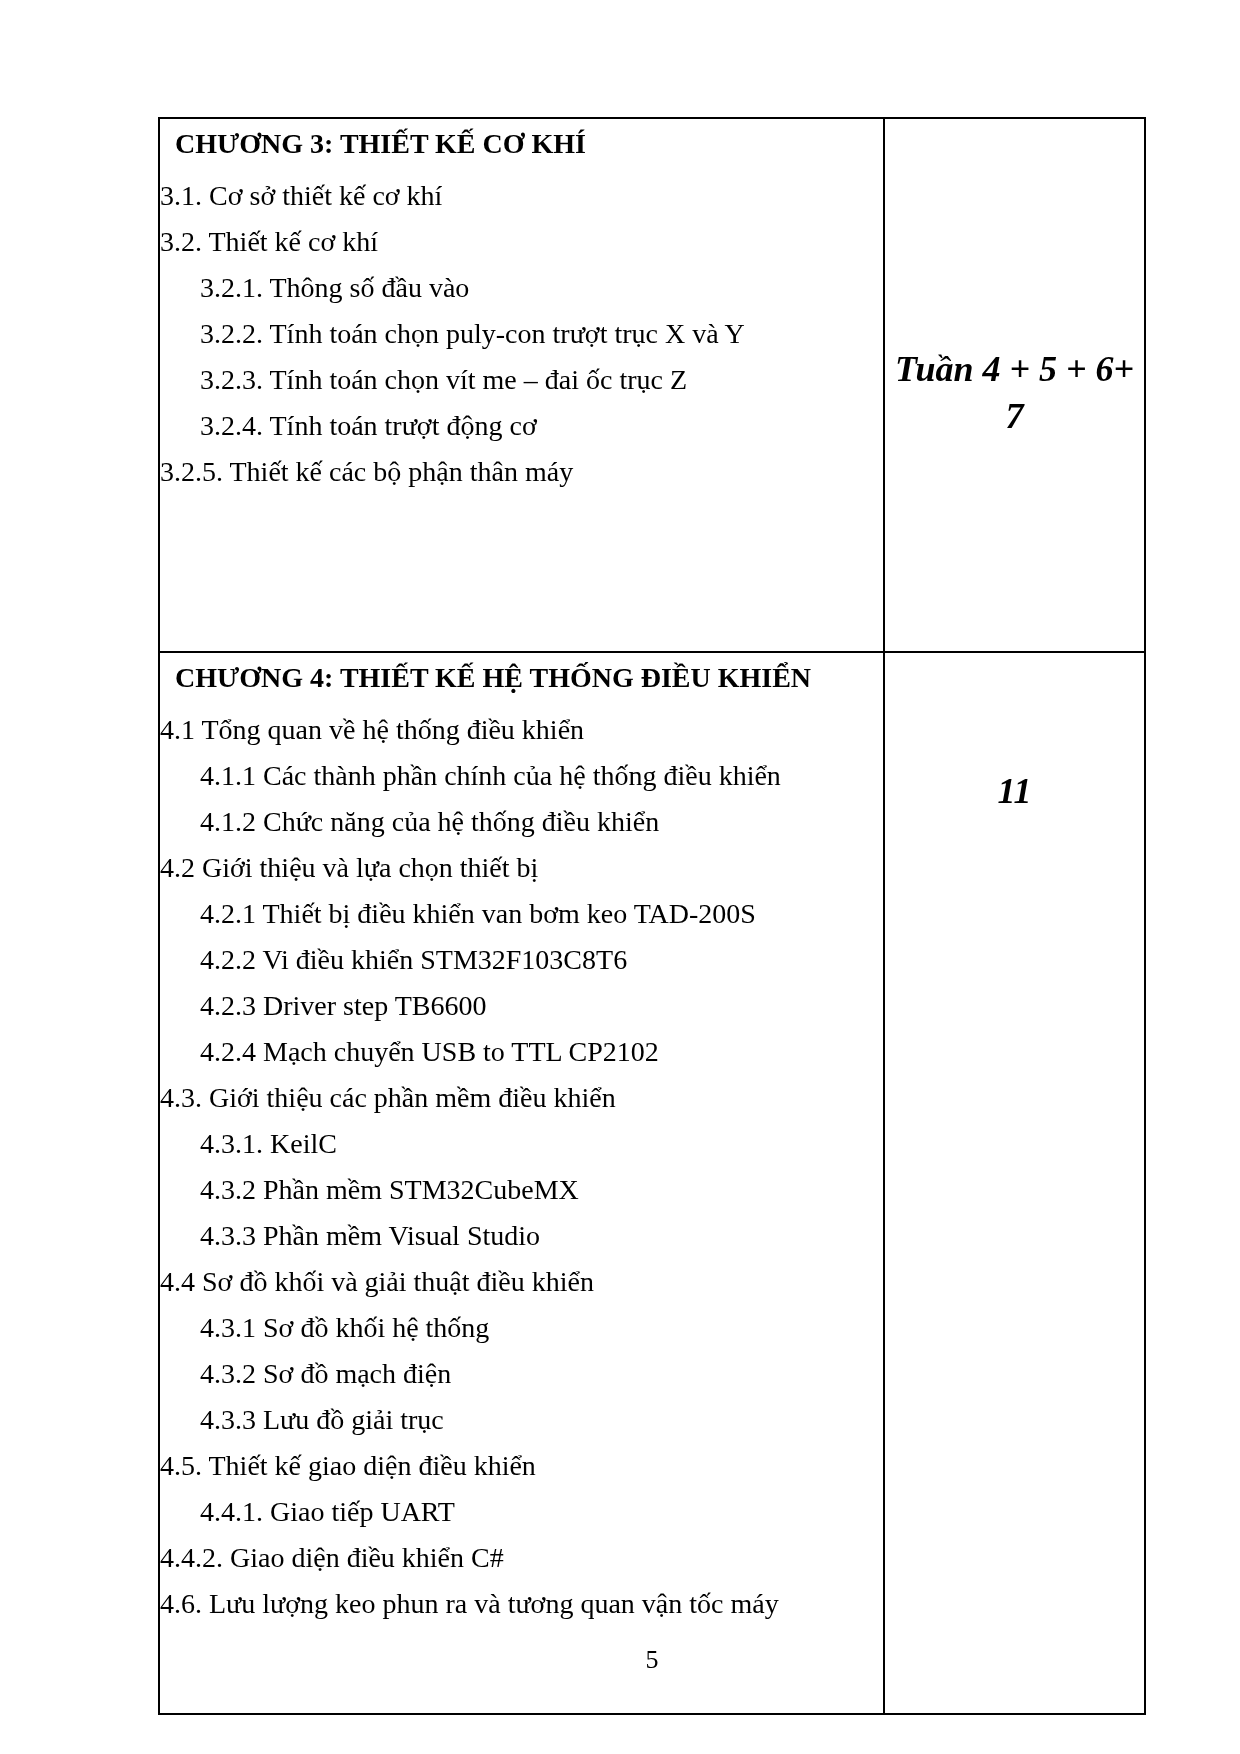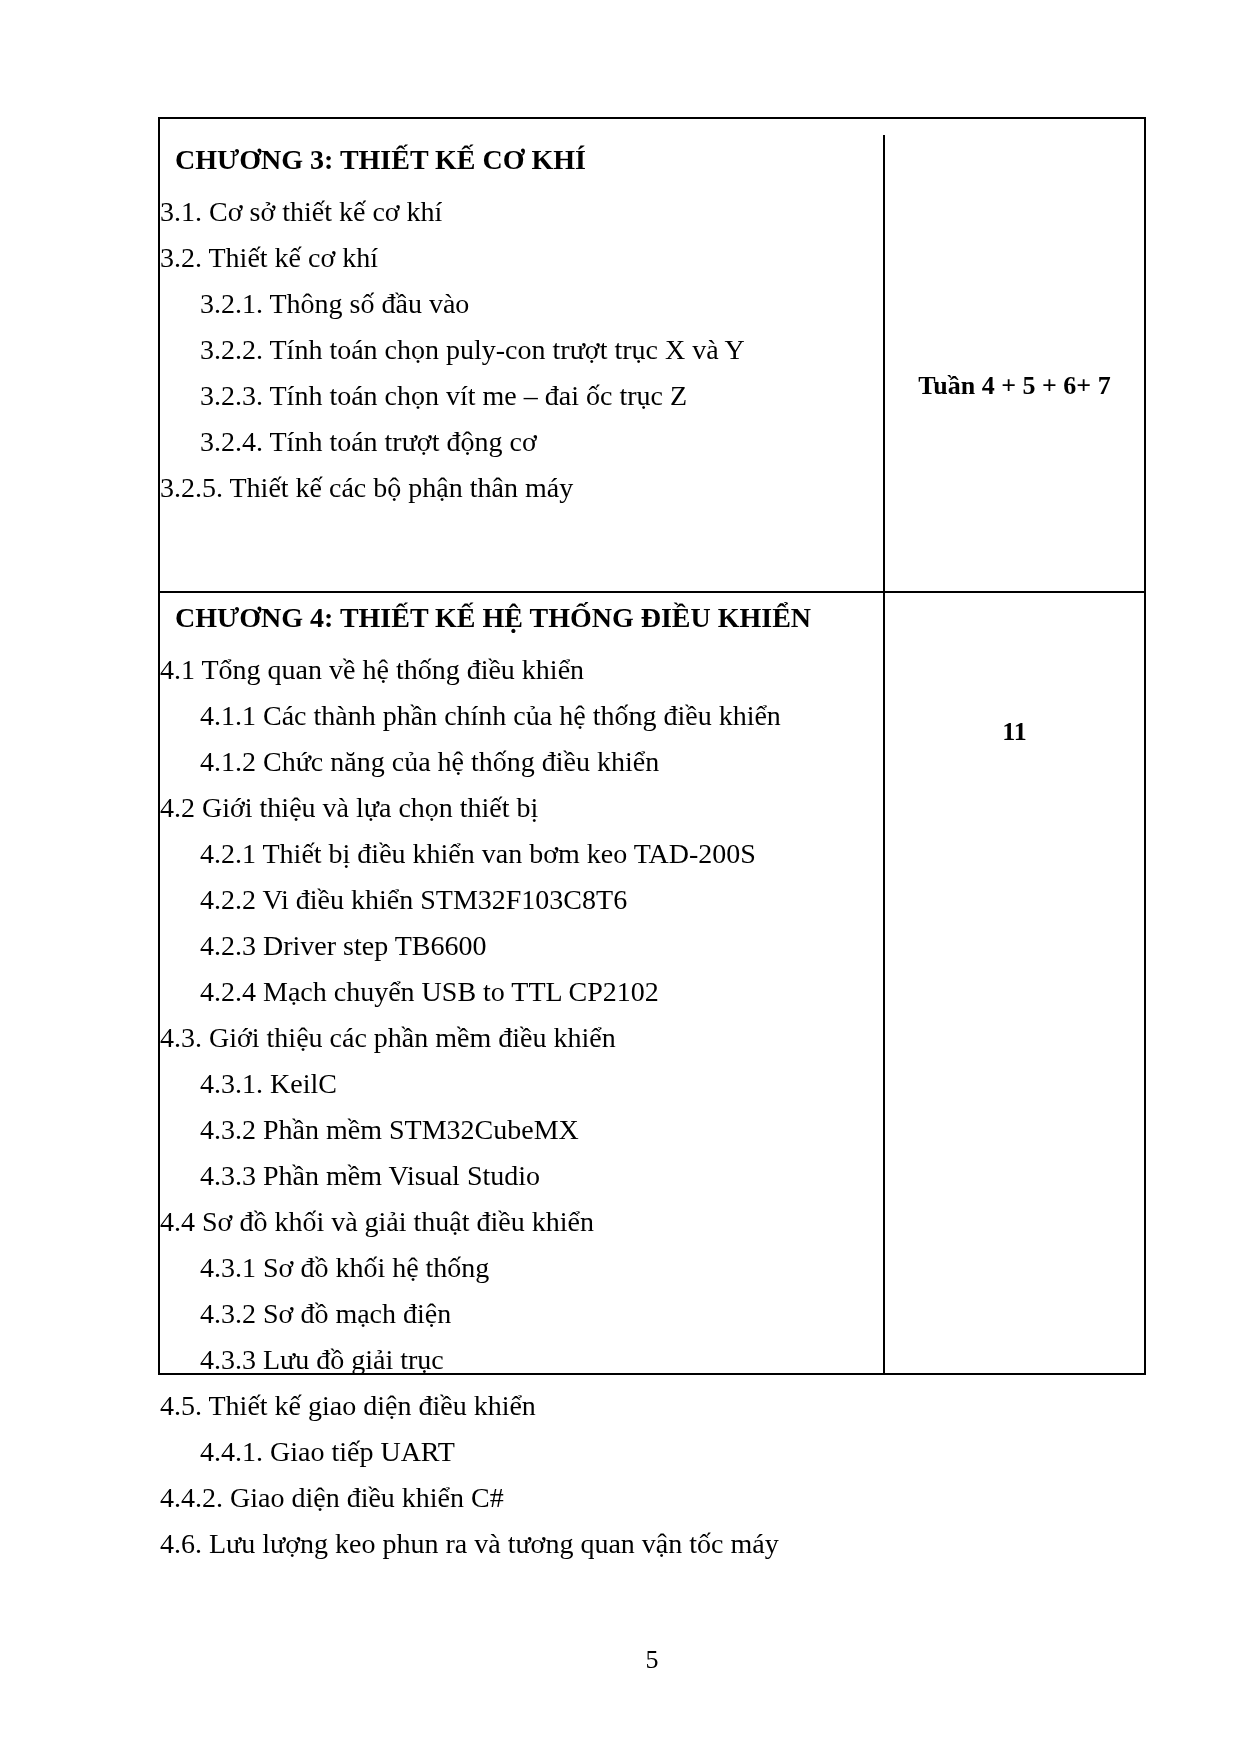--- a/index.html
+++ b/index.html
@@ -26,22 +26,22 @@
     border: 2px solid #000000;
     background: #ffffff;
   }
   .trow { display: flex; }
   .trow-2 { border-top: 2px solid #000000; }
   .cell-left {
     width: 725px;
     border-right: 2px solid #000000;
     padding-top: 2px;
   }
-  .trow-1 .cell-left, .trow-1 .cell-right { height: 456px; margin-top: 16px; }
-  .trow-2 .cell-left, .trow-2 .cell-right { height: 780px; }
+  .trow-1 .cell-left, .trow-1 .cell-right { height: 532px; }
+  .trow-2 .cell-left, .trow-2 .cell-right { height: 1060px; }
   .cell-right {
     flex: 1;
     text-align: center;
   }
   .line {
     font-size: 28px;
     line-height: 46px;
     white-space: nowrap;
   }
   .chapter-heading {
@@ -49,23 +49,24 @@
     padding-left: 15px;
     margin-bottom: 6px;
   }
   .lvl1 { }
   .lvl2 { padding-left: 40px; font-family: Liberation Serif, serif; }
   .lvl2b { }
   .week-cell-1 { padding-top: 227px; }
   .week-cell-2 { padding-top: 115px; }
   .week-line {
     font-weight: bold;
-    font-size: 26px;
+    font-size: 36px;
     line-height: 47px;
     white-space: pre-wrap;
+    font-style: italic;
   }
   .page-number {
     position: absolute;
     left: 158px;
     top: 1644px;
     width: 988px;
     text-align: center;
     font-size: 26px;
     line-height: 32px;
   }

